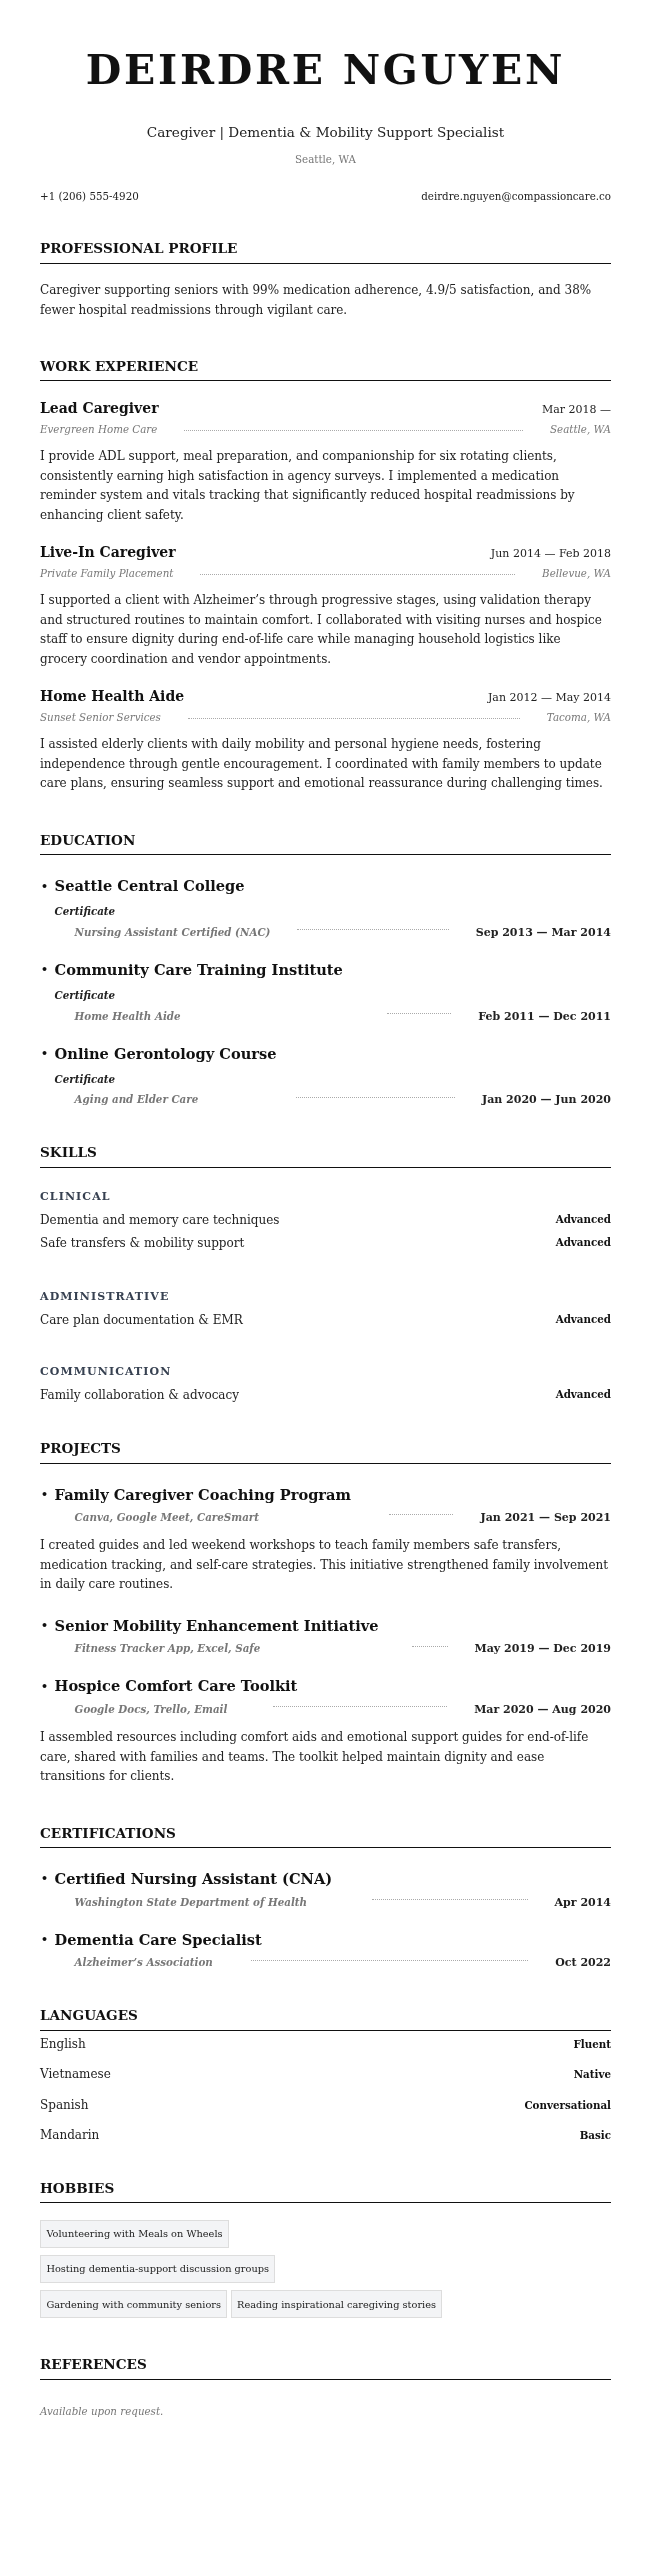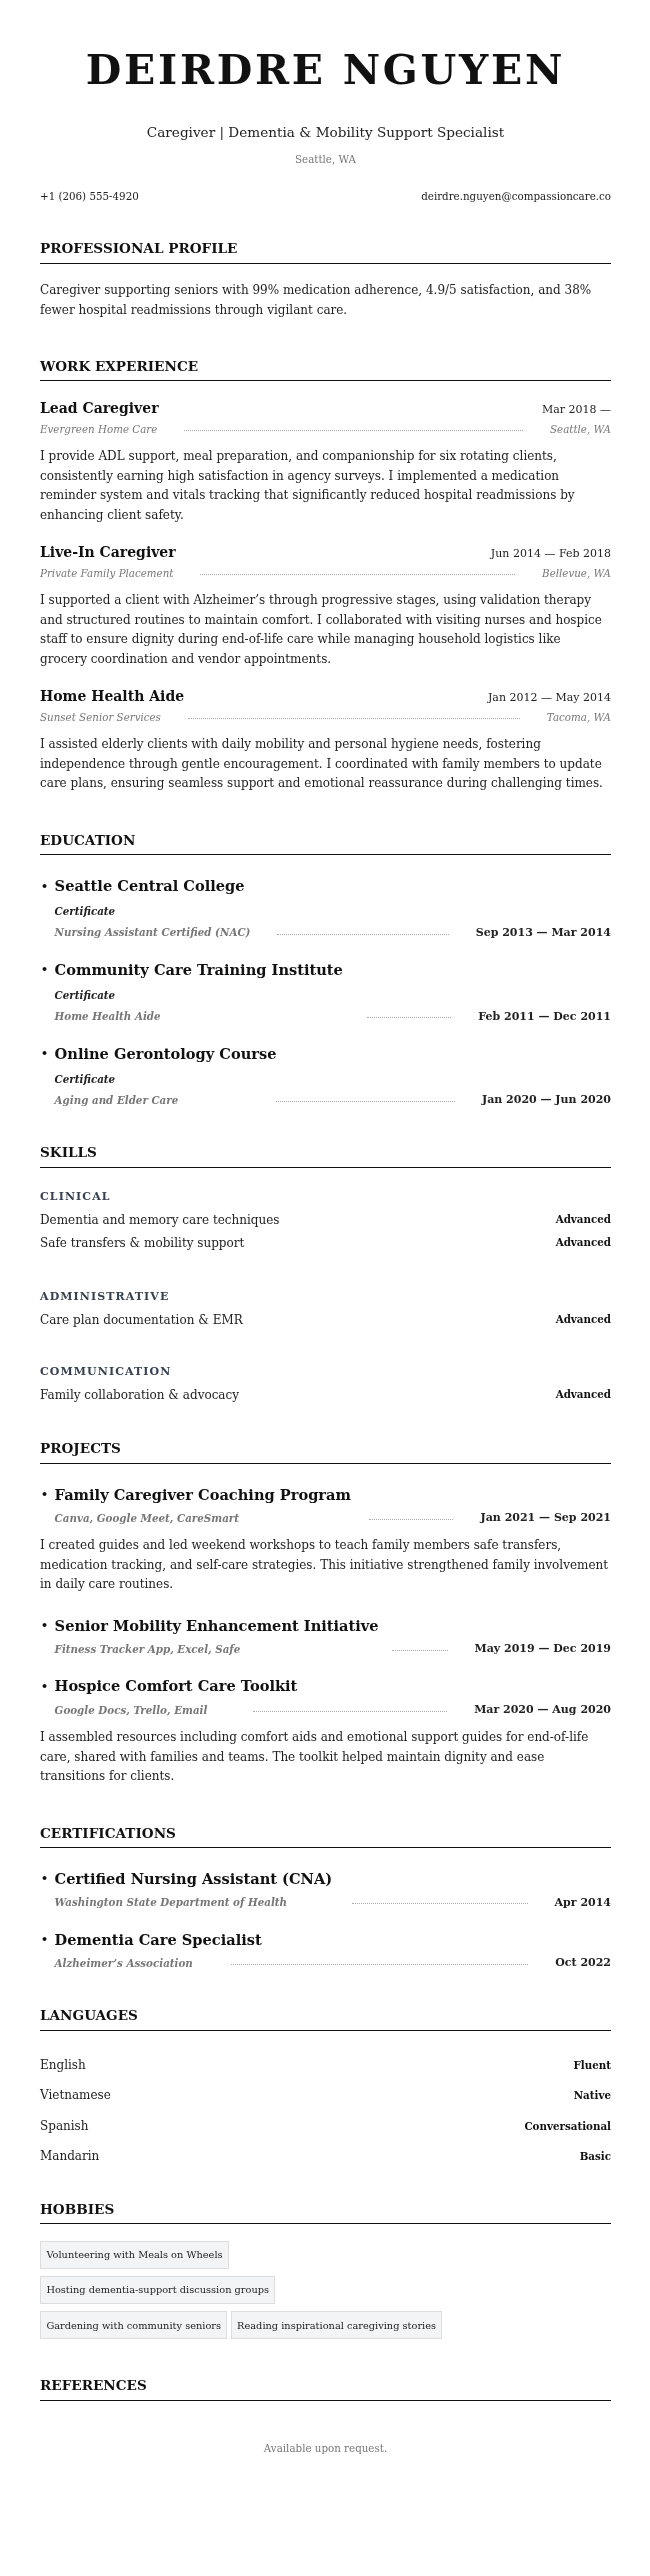--- a/index.html
+++ b/index.html
@@ -46,46 +46,46 @@
   .dots { flex: 1; border-bottom: 0.5px dotted #aaa; margin: 3.3px 27px 0 27px; height: 0.5px; }
   .loc { font-size: 10.3px; font-style: italic; color: #777; white-space: nowrap; }
   .desc { font-size: 12px; line-height: 19.5px; margin-top: 12px; color: #222; }
 
   
   .bitem { margin-top: 22px; }
   .bitem-head { display: flex; align-items: baseline; font-size: 14.6px; font-weight: bold; color: #111; }
   .bullet { width: 14.6px; font-size: 11px; position: relative; top: -1.6px; padding-left: 1.1px; }
   .indent { padding-left: 14.6px; font-weight: bold; }
   .degree { font-size: 10.3px; font-style: italic; color: #222; margin-top: 11px; }
-  .edu-sub { display: flex; align-items: center; margin-top: 8.7px; }
+  .edu-sub { display: flex; align-items: flex-start; margin-top: 8.7px; margin-left: 20px; }
   .field { font-size: 10.3px; font-style: italic; color: #777; white-space: nowrap; }
 
   
   .skill-cat {
     font-size: 11px; font-weight: bold; color: #374151; letter-spacing: 1.1px;
     margin-top: 22px;
   }
   .skill-row { display: flex; justify-content: space-between; margin-top: 9.8px; }
   .skill-name { font-size: 12px; color: #222; }
   .skill-level { font-size: 10.3px; font-weight: bold; color: #111; }
 
   
   .lang-row { display: flex; justify-content: space-between; margin-top: 16.3px; align-items: baseline; }
-  .lang-row:first-child { margin-top: 27px; }
+  .lang-row:first-child { margin-top: 6px; }
   .lang-name { font-size: 12px; color: #222; }
   .lang-level { font-size: 10.3px; font-weight: bold; color: #111; }
 
   
   .chips { display: flex; flex-wrap: wrap; gap: 7px 3.3px; margin-top: 16.3px; width: 412px; }
   .chip {
     background: #f3f4f6; border: 0.5px solid #ddd;
     padding: 7.6px 5.4px; font-size: 9.8px; color: #222; white-space: nowrap;
   }
 
-  .ref-text { text-align: center; font-size: 10.3px; color: #777; margin-top: 41px; }
+  .ref-text { text-align: left; font-size: 10.3px; font-style: italic; color: #777; margin-top: 25px; }
 </style>
 </head>
 <body>
 
 <div class="page">
 
   <header class="header">
     <div class="name">DEIRDRE NGUYEN</div>
     <div class="tagline">Caregiver | Dementia &amp; Mobility Support Specialist</div>
     <div class="location">Seattle, WA</div>

